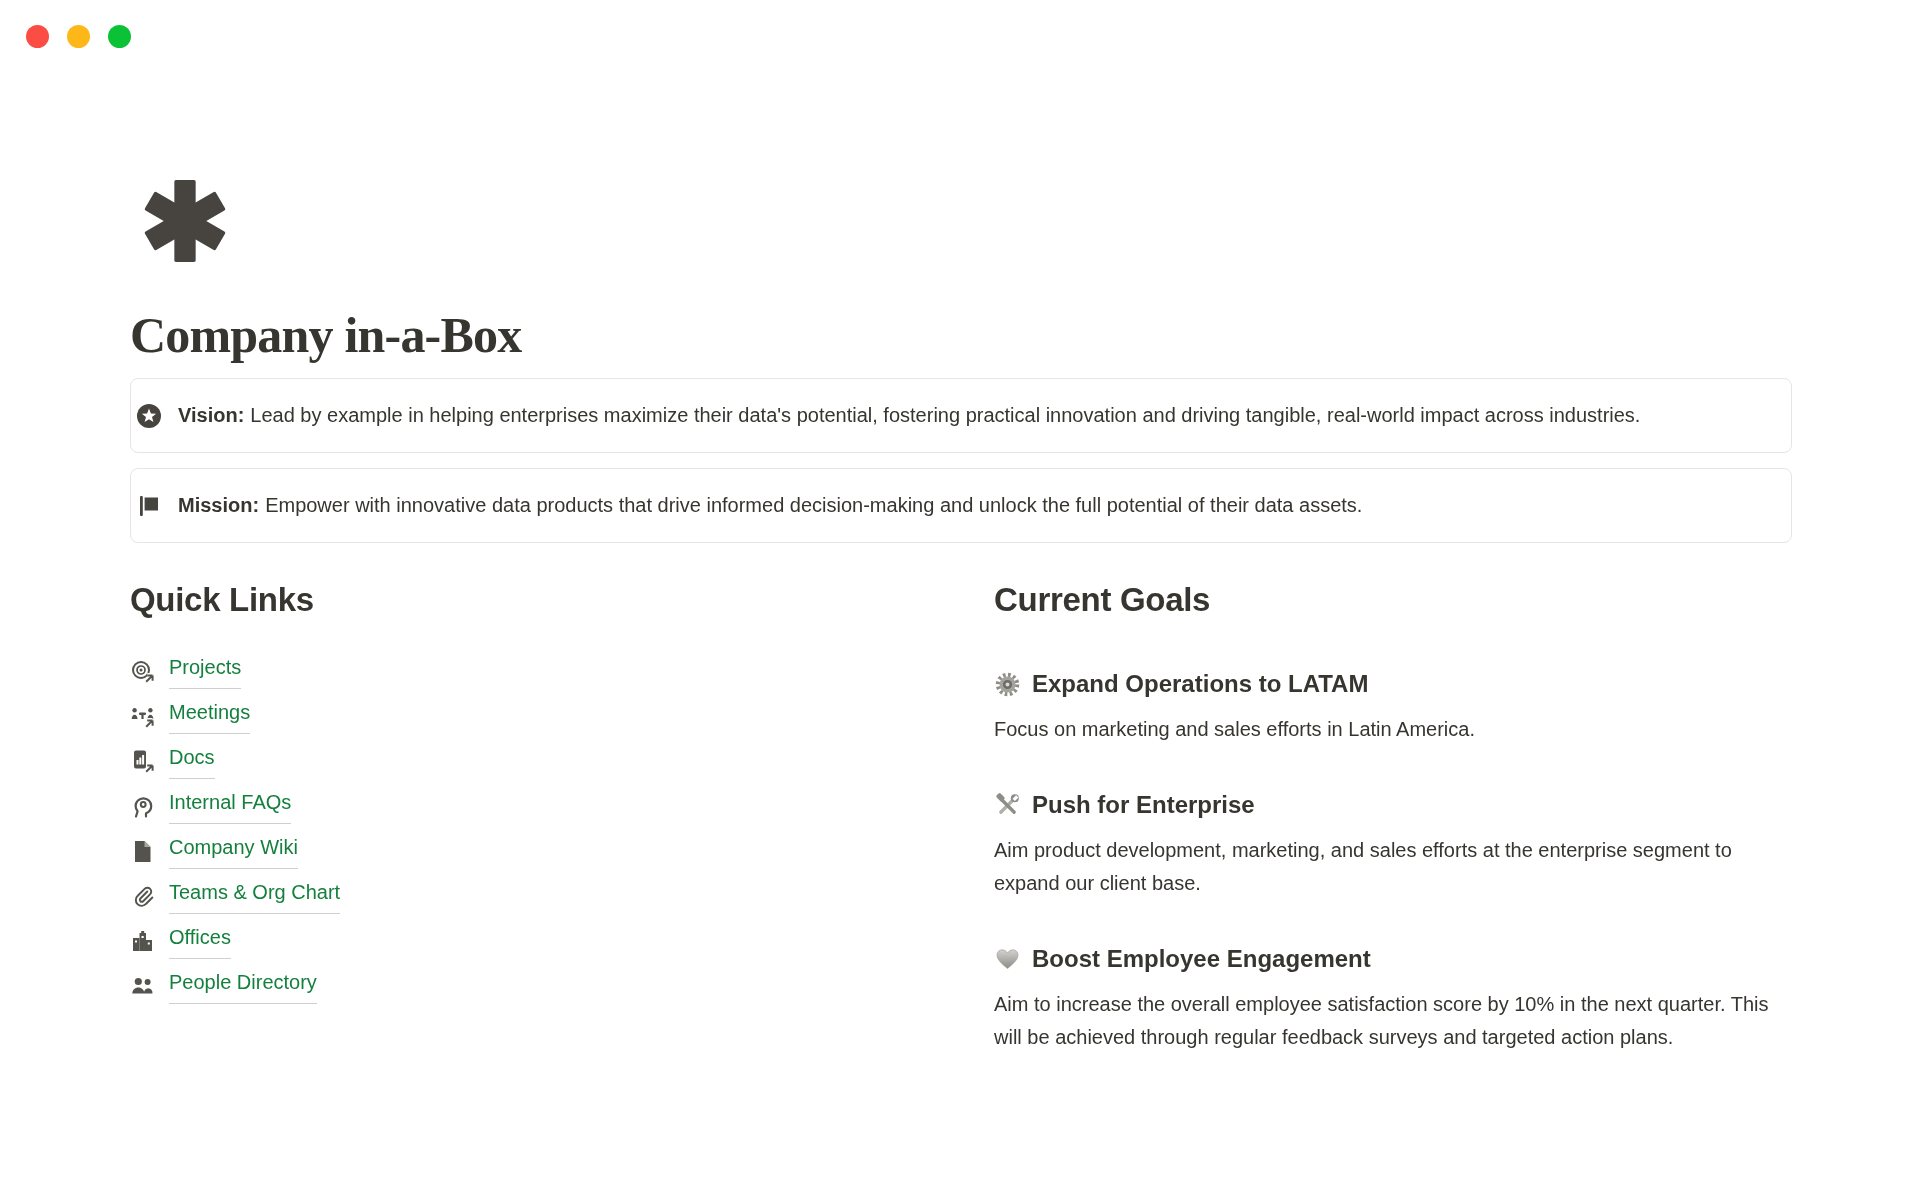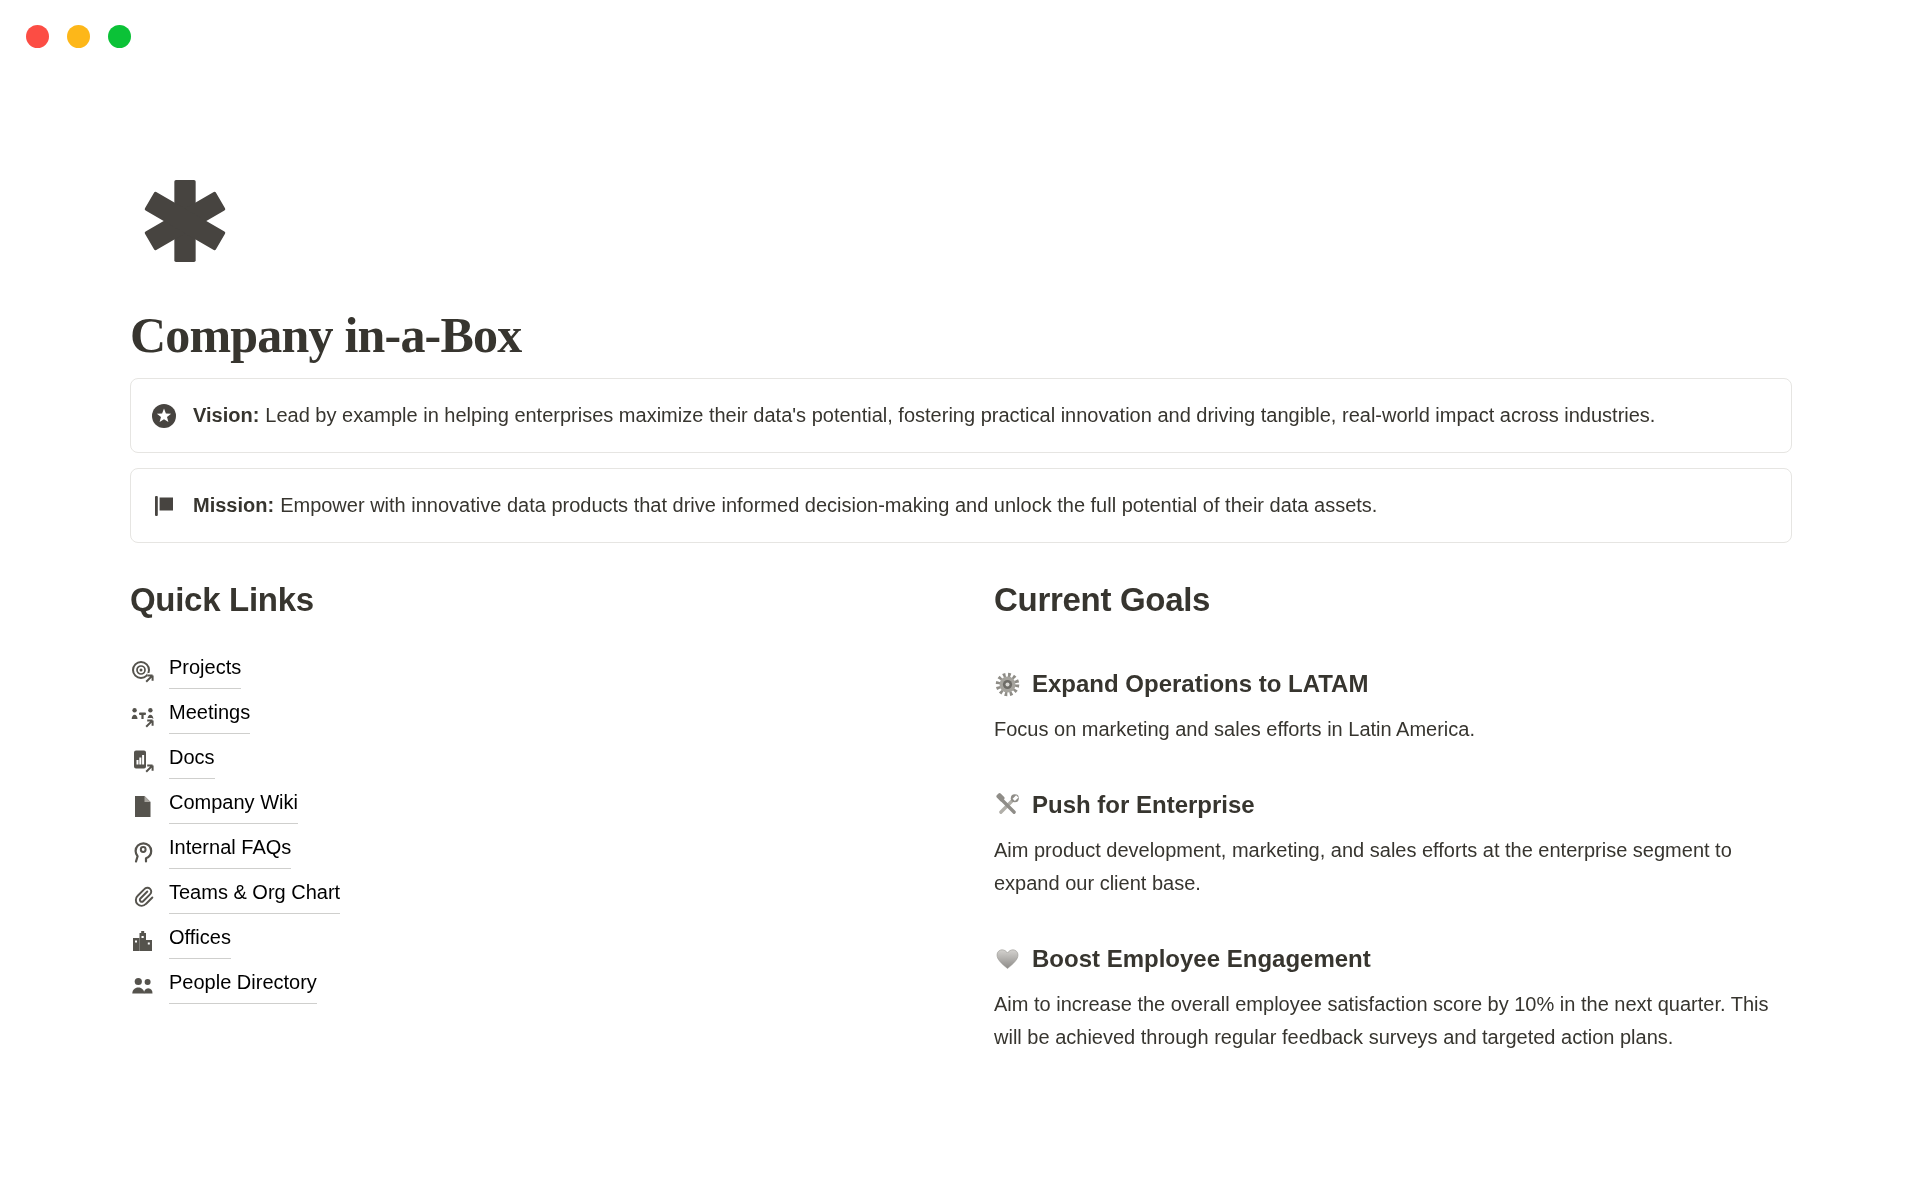--- a/index.html
+++ b/index.html
@@ -12,37 +12,37 @@
 
   .content { position:absolute; left:130px; top:0; width:1662px; }
 
   .page-icon { margin-top:180px; margin-left:14px; width:82px; height:82px; }
 
   h1.page-title { margin-top:40px; font-size:50px; line-height:58px; font-weight:700;
                   letter-spacing:-0.8px; color:#37352f;font-family:Liberation Serif, serif; }
 
   .callout { display:flex; align-items:flex-start; gap:16px;
              border:1px solid #e6e5e2; border-radius:8px;
-             padding:20px 20px; background:#ffffff; }
+             padding:20px 5px; background:#ffffff; }
   .callout.vision { margin-top:14px; }
   .callout.mission { margin-top:15px; }
   .callout .c-icon { flex:0 0 26px; margin-top:4px; }
   .callout p { font-size:20px; line-height:33px; }
   .callout-label { font-weight:700; margin-right:6px; }
 
   .columns { margin-top:36px; display:flex; gap:36px; }
   .col-left  { width:828px; }
   .col-right { width:798px; }
 
   h2.section-heading { font-size:33px; line-height:42px; font-weight:700; letter-spacing:-0.3px; }
 
   .quick-list { margin-top:28px; }
   .ql-row { height:45px; display:flex; align-items:center; gap:14px; cursor:pointer; }
   .ql-row .ql-icon { flex:0 0 25px; height:25px; }
-  .ql-label { font-size:20px; line-height:24px; color:#000000;
+  .ql-label { font-size:20px; line-height:24px; color:#15803d;
               border-bottom:1.5px solid rgba(55,53,47,0.24); padding-bottom:9px; }
 
   .goal-title { margin-top:42px; display:flex; align-items:center; gap:11px;
                 font-size:24px; line-height:34px; font-weight:700; }
   .goal-title.first { margin-top:46px; }
   .goal-title .g-icon { flex:0 0 27px; height:27px; }
   .goal-desc { margin-top:12px; font-size:20px; line-height:33px; }
 
   .view-tabs { position:absolute; left:141px; top:1237px; display:flex; gap:30px; align-items:center; }
   .tab { display:flex; align-items:center; gap:9px; font-size:19px; cursor:pointer; color:#8f8e8a; }
@@ -137,32 +137,32 @@
               <rect x="12.1" y="6" width="2" height="9.5"></rect>
             </g>
             <path d="M16.2 22.8 L22.6 16.4 M22.6 16.4 h-5.4 M22.6 16.4 v5.4" fill="none" stroke="#ffffff" stroke-width="5"></path>
             <path d="M16.2 22.8 L22.6 16.4 M22.6 16.4 h-5.4 M22.6 16.4 v5.4" fill="none" stroke="#55534d" stroke-width="2"></path>
           </svg>
           <span class="ql-label">Docs</span>
         </div>
 
         <div class="ql-row">
           <svg class="ql-icon" viewBox="0 0 25 25">
+            <path d="M16 22.5 v-3.2 c4-1.4 5.2-4.2 5.2-7.2 a7.8 7.8 0 10-15.6 0 c0 2 .6 3.6 2 5.1 l-1.6 5.3" fill="none" stroke="#55534d" stroke-width="2.2" stroke-linejoin="round" stroke-linecap="round"></path>
+            <circle cx="13.2" cy="10.5" r="2.4" fill="none" stroke="#55534d" stroke-width="2"></circle>
+          </svg>
+          <span class="ql-label">Internal FAQs</span>
+        </div>
+
+        <div class="ql-row">
+          <svg class="ql-icon" viewBox="0 0 25 25">
             <path d="M5 2 h9.5 l6 6 v15 h-15.5 z" fill="#55534d"></path>
             <path d="M14.5 2 v6 h6 z" fill="#a9a7a1"></path>
           </svg>
           <span class="ql-label">Company Wiki</span>
-        </div>
-
-        <div class="ql-row">
-          <svg class="ql-icon" viewBox="0 0 25 25">
-            <path d="M16 22.5 v-3.2 c4-1.4 5.2-4.2 5.2-7.2 a7.8 7.8 0 10-15.6 0 c0 2 .6 3.6 2 5.1 l-1.6 5.3" fill="none" stroke="#55534d" stroke-width="2.2" stroke-linejoin="round" stroke-linecap="round"></path>
-            <circle cx="13.2" cy="10.5" r="2.4" fill="none" stroke="#55534d" stroke-width="2"></circle>
-          </svg>
-          <span class="ql-label">Internal FAQs</span>
         </div>
 
         <div class="ql-row">
           <svg class="ql-icon" viewBox="0 0 25 25">
             <path d="M17.8 7.2 l-7.5 7.5 a2.1 2.1 0 103 3 l7.2-7.2 a4.2 4.2 0 10-5.9-5.9 l-7.2 7.2 a6.3 6.3 0 108.9 8.9 l7-7" fill="none" stroke="#55534d" stroke-width="2.1" stroke-linecap="round" stroke-linejoin="round" transform="scale(0.92) translate(1,1)"></path>
           </svg>
           <span class="ql-label">Teams &amp; Org Chart</span>
         </div>
 
         <div class="ql-row">

